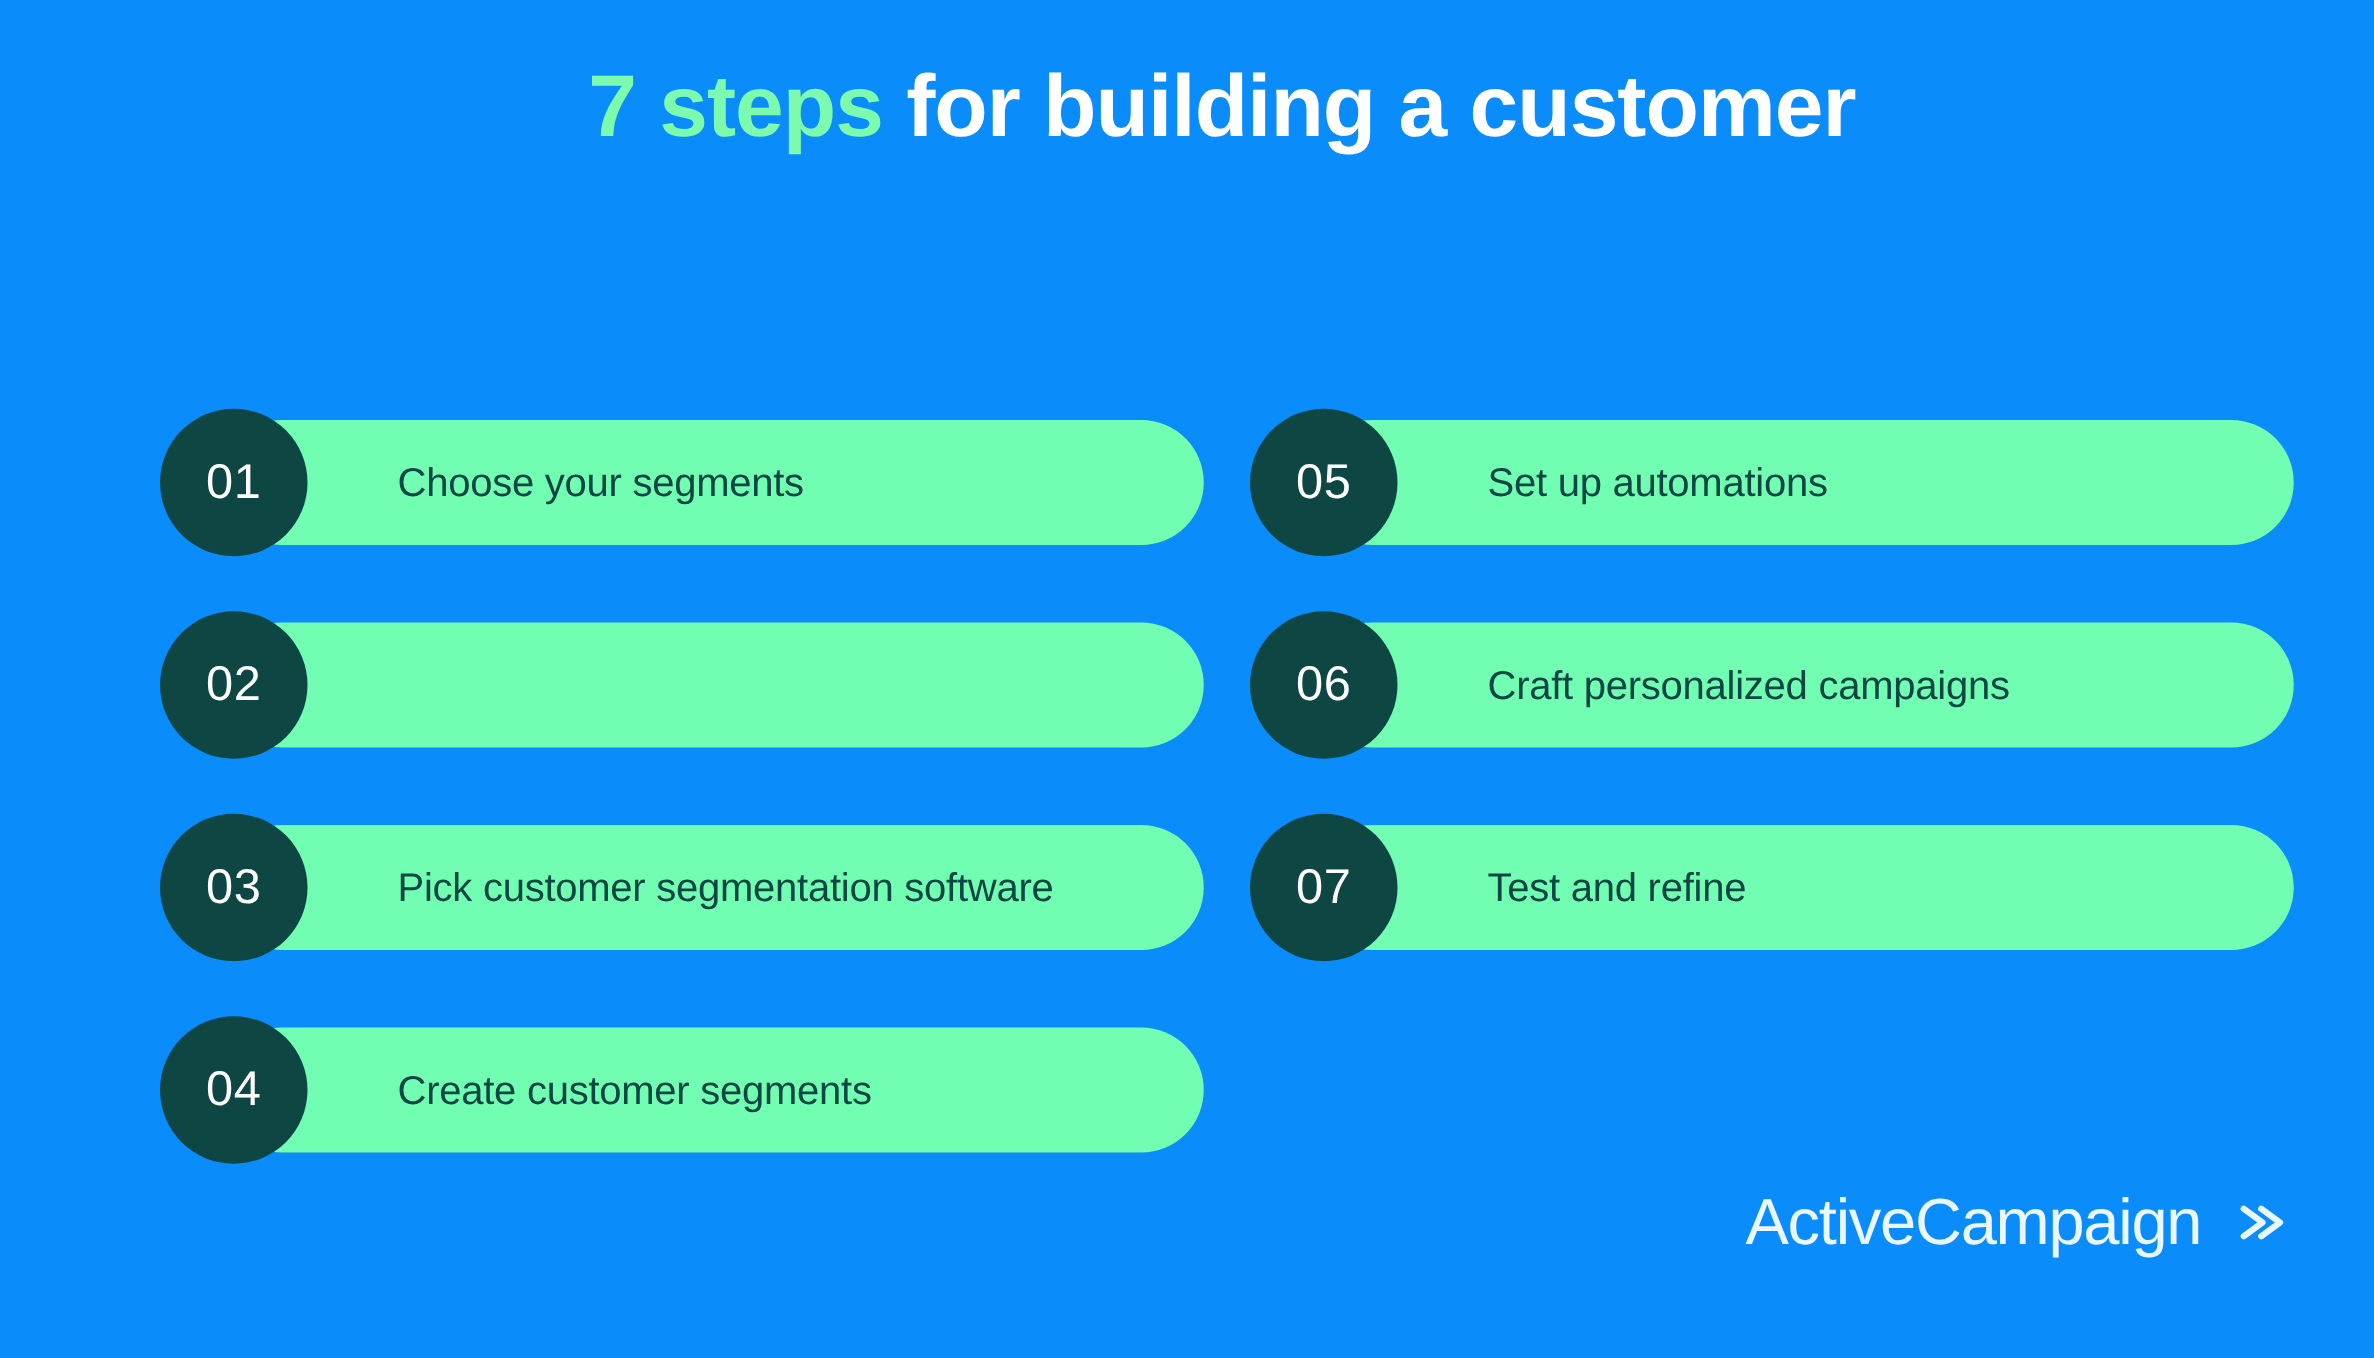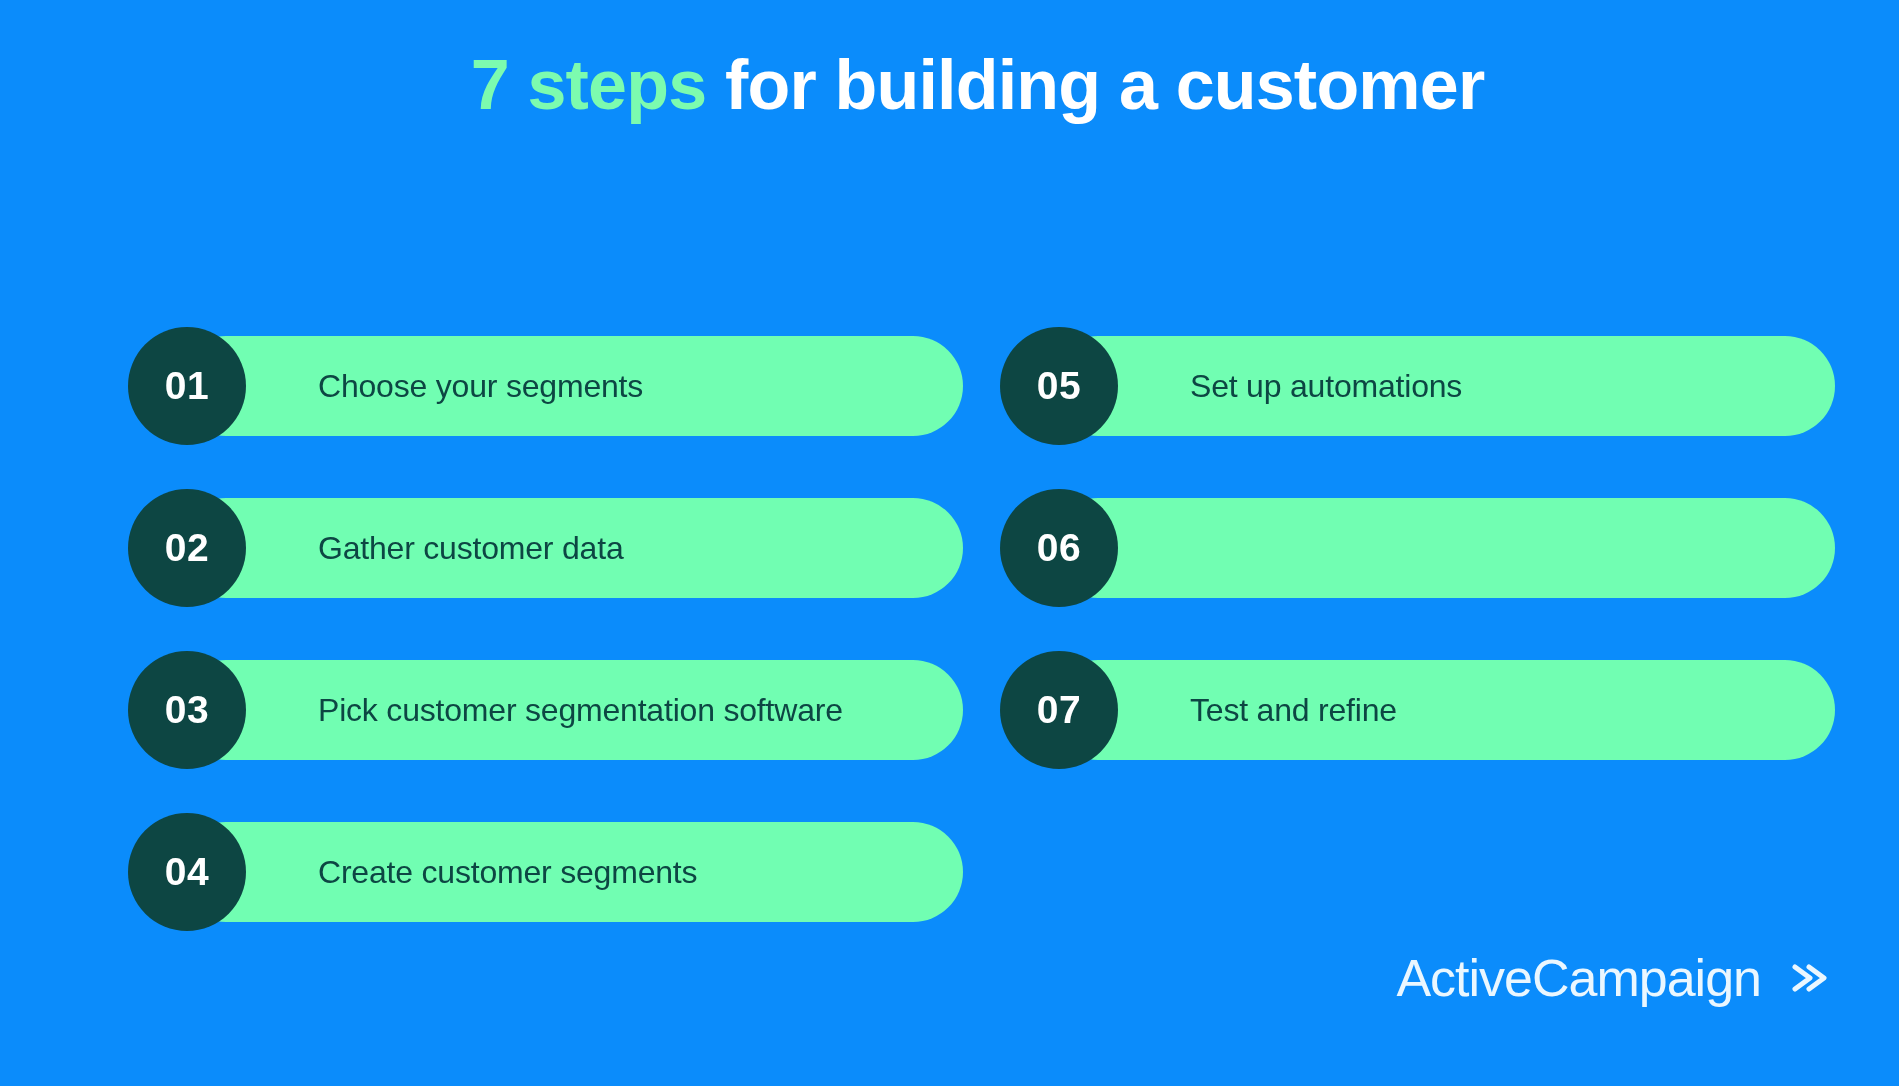--- a/index.html
+++ b/index.html
@@ -74,21 +74,21 @@
     border-radius: 50%;
     background: #0d4643;
     display: flex;
     align-items: center;
     justify-content: center;
     z-index: 2;
   }
   .step-num {
     color: #ffffff;
     font-size: 39px;
-    font-weight: 700;
+    font-weight: 400;
     letter-spacing: 0.5px;
   }
   .step-label {
     position: absolute;
     left: 190px;
     top: 9px;
     height: 100px;
     display: flex;
     align-items: center;
     color: #0d4643;
@@ -135,21 +135,20 @@
       <div class="step-badge">
         <span class="step-num">01</span>
       </div>
       <div class="step-label">Choose your segments</div>
     </div>
     <div class="step-row">
       <div class="step-pill"></div>
       <div class="step-badge">
         <span class="step-num">02</span>
       </div>
-      <div class="step-label">Gather customer data</div>
     </div>
     <div class="step-row">
       <div class="step-pill"></div>
       <div class="step-badge">
         <span class="step-num">03</span>
       </div>
       <div class="step-label">Pick customer segmentation software</div>
     </div>
     <div class="step-row">
       <div class="step-pill"></div>
@@ -166,20 +165,21 @@
       <div class="step-badge">
         <span class="step-num">05</span>
       </div>
       <div class="step-label">Set up automations</div>
     </div>
     <div class="step-row">
       <div class="step-pill"></div>
       <div class="step-badge">
         <span class="step-num">06</span>
       </div>
+      <div class="step-label">Craft personalized campaigns</div>
     </div>
     <div class="step-row">
       <div class="step-pill"></div>
       <div class="step-badge">
         <span class="step-num">07</span>
       </div>
       <div class="step-label">Test and refine</div>
     </div>
   </div>
 

